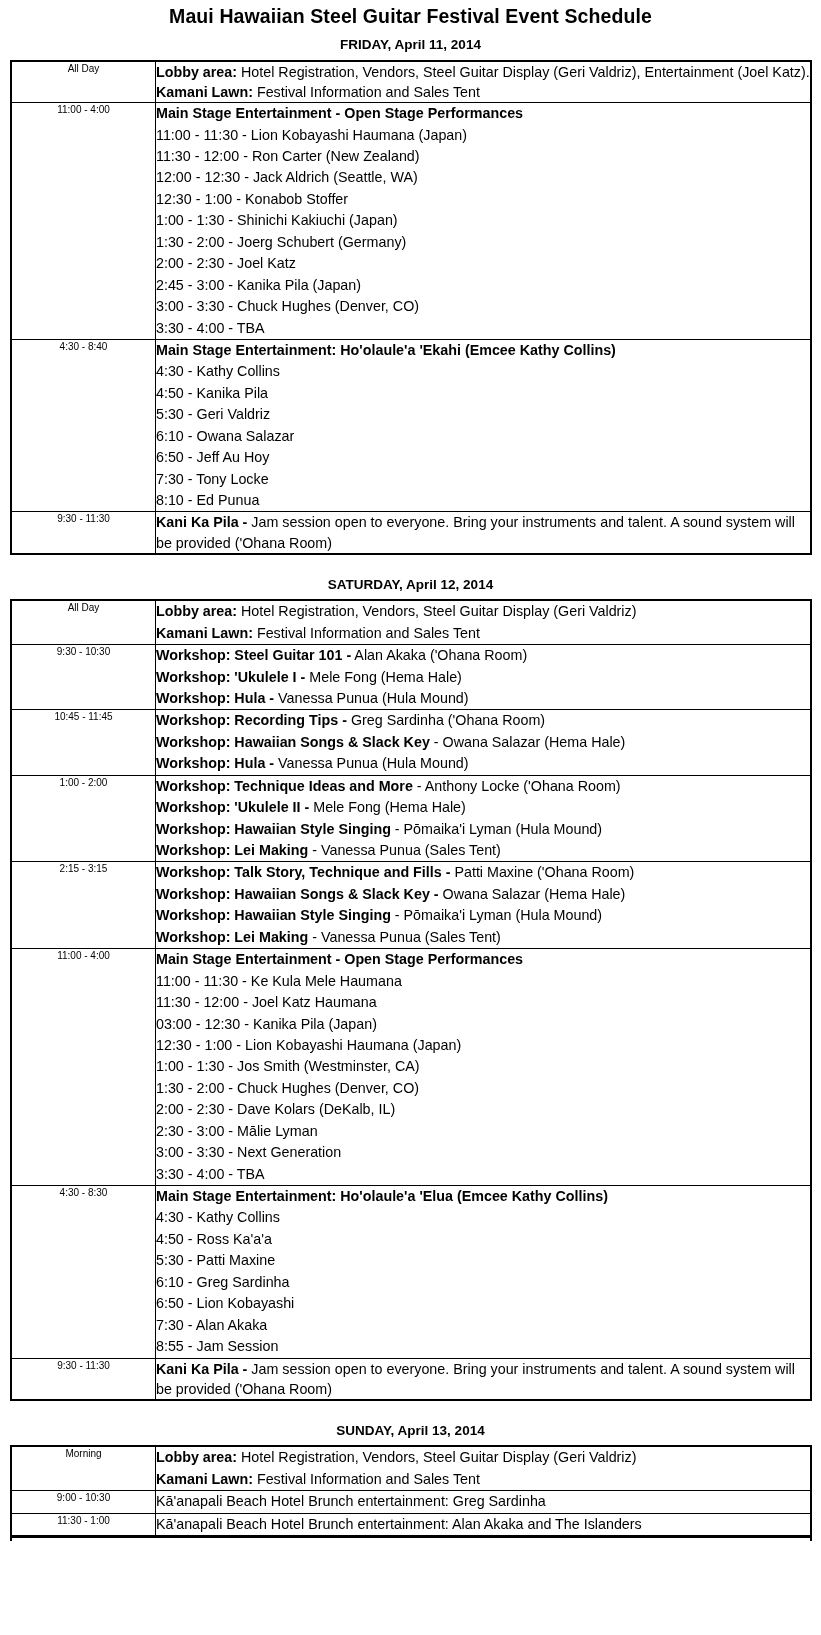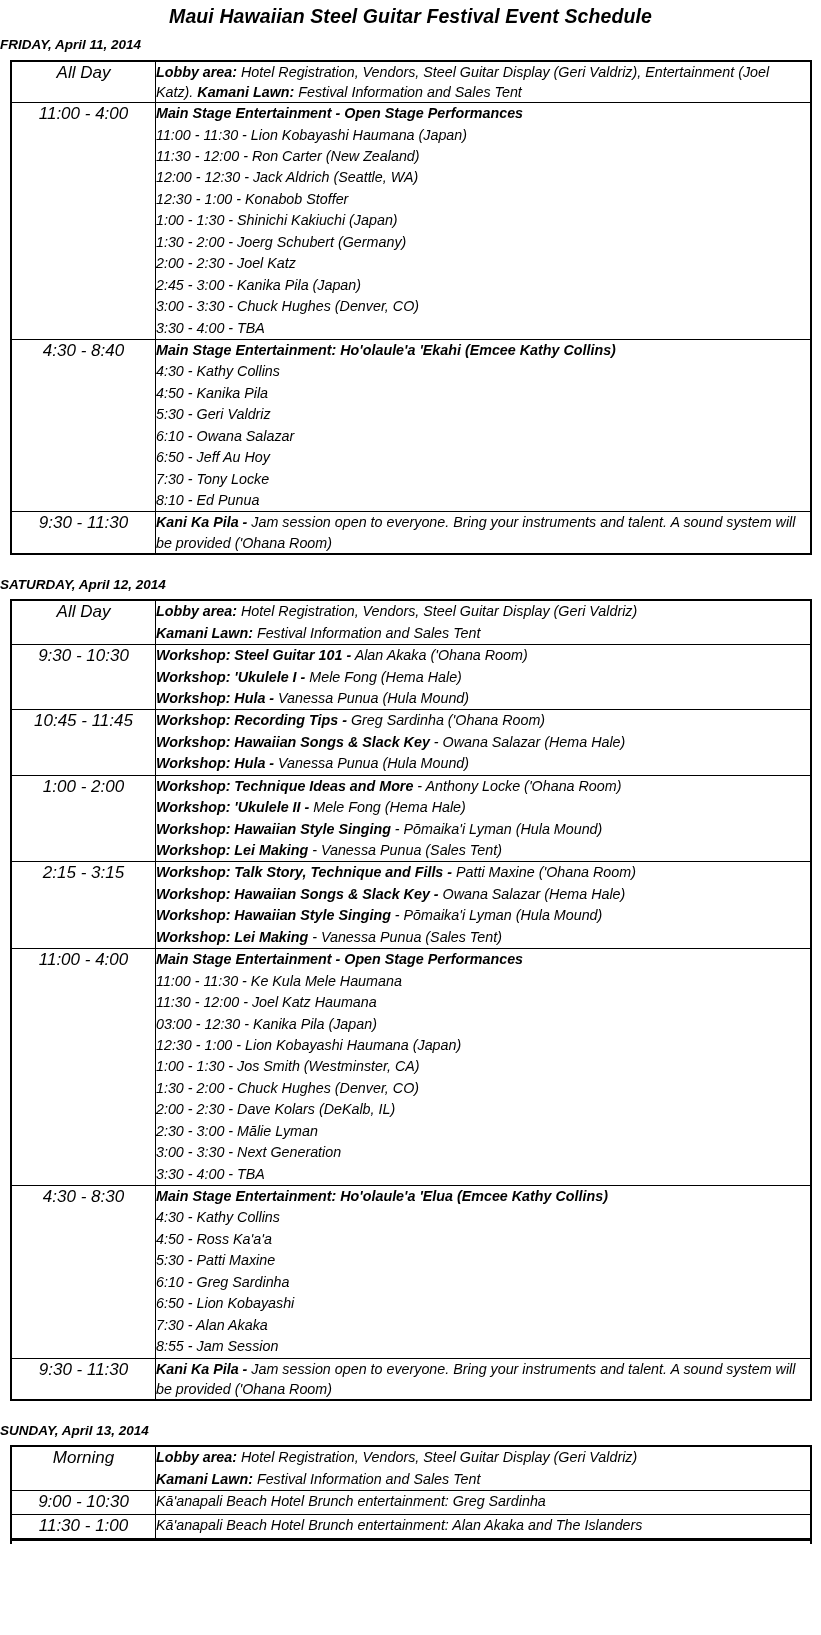--- a/index.html
+++ b/index.html
@@ -10,32 +10,32 @@
   body {
     width: 821px;
     font-family: "Liberation Sans", sans-serif;
     color: #000000;
     -webkit-font-smoothing: antialiased;
   }
   .page {
     width: 821px;
     box-sizing: border-box;
     padding: 0;
-    font-style: italic;
   }
   .doc-title {
     text-align: center;
     font-size: 19.5px;
     font-weight: bold;
     letter-spacing: 0.1px;
     margin: 4px 0 0 0;
     padding: 0 10px;
     line-height: 1.3;
   }
   .day-header {
+    text-align: center;
     font-size: 13.5px;
     font-weight: bold;
     margin: 8px 0 6px 0;
     line-height: 1.2;
   }
   table.sched {
     border-collapse: collapse;
     width: 802px;
     margin: 0 0 0 10px;
     table-layout: fixed;
@@ -43,21 +43,21 @@
   }
   table.sched td {
     border: 1.5px solid #000;
     vertical-align: top;
     padding: 0;
   }
   td.time {
     width: 143px;
     text-align: center;
     vertical-align: middle;
-    font-size: 17px;
+    font-size: 10px;
     padding: 3px 4px;
     line-height: 1.35;
   }
   td.desc {
     padding: 2px 0 3px 6px;
     font-size: 14.3px;
     line-height: 1.50;
     margin-top: 28px;
   }
   .line {

